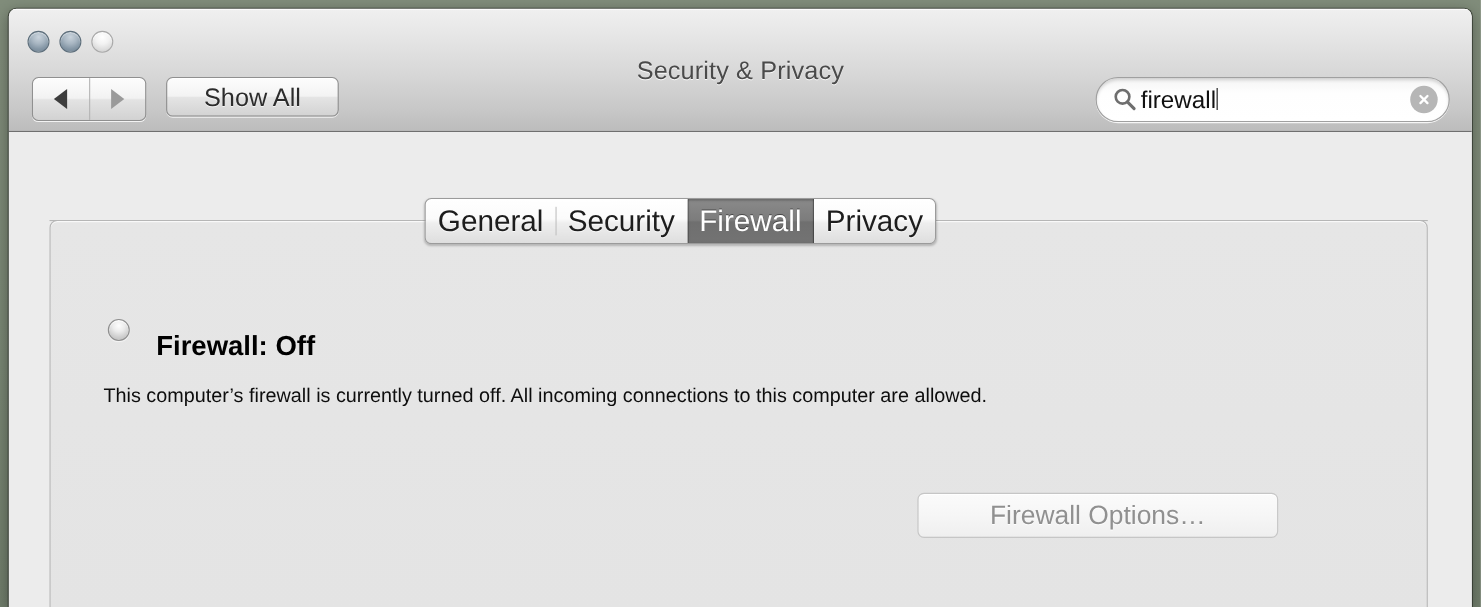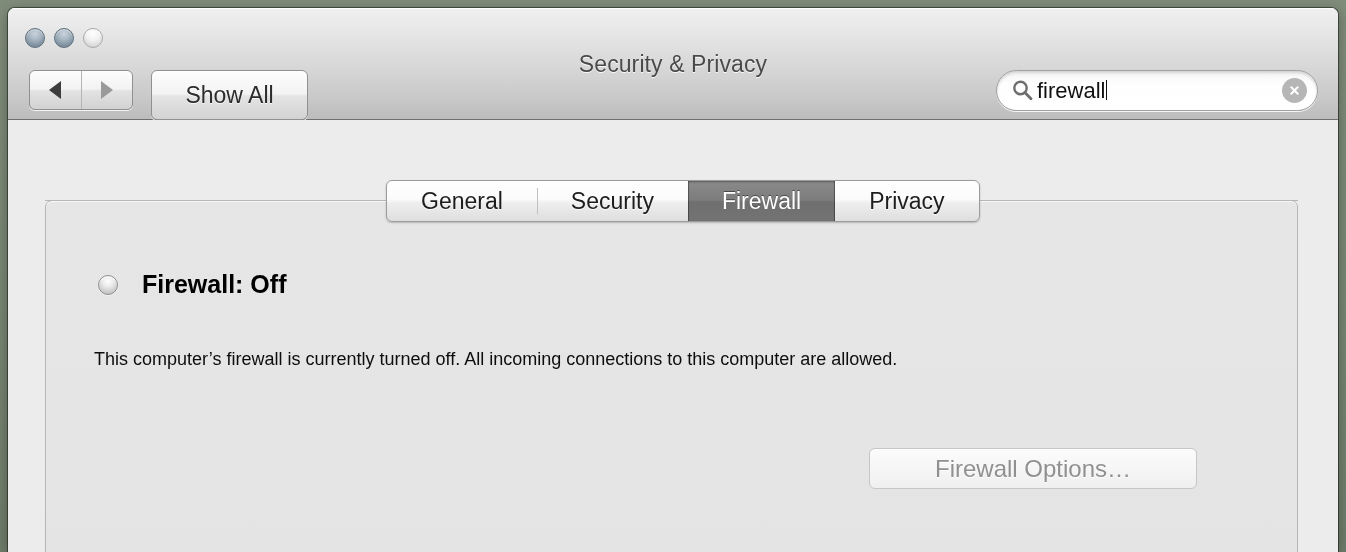--- a/index.html
+++ b/index.html
@@ -131,21 +131,21 @@
     border-bottom: 9px solid transparent;
     border-left: 12px solid #9a9a9a;
   }
 
   
   #show-all {
     position: absolute;
     left: 143px;
     top: 62px;
     width: 157px;
-    height: 50px;
+    height: 36px;
     border: 1px solid #909090;
     border-radius: 6px;
     background: linear-gradient(180deg,#fdfdfd 0%,#f3f3f3 48%,#e4e4e4 52%,#d3d3d3 100%);
     box-shadow: 0 1px 0 rgba(255,255,255,0.8), inset 0 1px 0 rgba(255,255,255,0.9);
     box-sizing: border-box;
     display: flex;
     align-items: center;
     justify-content: center;
     font-size: 23px;
     color: #2c2c2c;
@@ -244,22 +244,22 @@
     border-radius: 6px;
     background: linear-gradient(180deg,#ffffff 0%,#fbfbfb 45%,#eeeeee 55%,#dedede 100%);
     box-shadow: 0 1px 2px rgba(0,0,0,0.22), inset 0 1px 0 rgba(255,255,255,0.95);
     box-sizing: border-box;
     overflow: hidden;
   }
   .tab {
     display: flex;
     align-items: center;
     justify-content: center;
-    padding: 0 34px;
-    font-size: 23px;
+    padding: 0 11px;
+    font-size: 27px;
     color: #1d1d1d;
     text-shadow: 0 1px 0 rgba(255,255,255,0.75);
     cursor: default;
     position: relative;
   }
   .tab.sep::before {
     content: "";
     position: absolute;
     left: 0; top: 7px; bottom: 7px;
     width: 1px;
@@ -288,20 +288,21 @@
     background: radial-gradient(circle at 50% 28%, #fdfdfd 0%, #ececec 34%, #cfcfcf 66%, #b5b5b5 100%);
     border: 1px solid #8f8f8f;
     box-shadow: inset 0 1px 1px rgba(255,255,255,0.9), 0 1px 1px rgba(255,255,255,0.6);
     box-sizing: border-box;
   }
   #status-text {
     margin-left: 24px;
     font-size: 25px;
     font-weight: bold;
     color: #000;
+    margin-top: 31px;
   }
 
   
   #description {
     position: absolute;
     left: 86px;
     top: 222px;
     width: 1030px;
     font-size: 18px;
     line-height: 34px;
@@ -325,21 +326,21 @@
     left: 852px;
     top: 140px;
     border: 1px solid #9c9c9c;
     background: linear-gradient(180deg,#ffffff 0%,#fdfdfd 46%,#f0f0f0 54%,#e2e2e2 100%);
     box-shadow: 0 1px 1px rgba(0,0,0,0.10), inset 0 1px 0 rgba(255,255,255,0.95);
     color: #111;
     text-shadow: 0 1px 0 rgba(255,255,255,0.8);
     font-weight: bold;
   }
   #firewall-options-btn {
-    left: 861px;
+    left: 826px;
     top: 328px;
     border: 1px solid #c6c6c6;
     background: linear-gradient(180deg,#fbfbfb 0%,#f6f6f6 50%,#efefef 100%);
     box-shadow: inset 0 1px 0 rgba(255,255,255,0.9);
     color: #909090;
     text-shadow: 0 1px 0 rgba(255,255,255,0.85);
   }
 </style>
 </head>
 <body>

